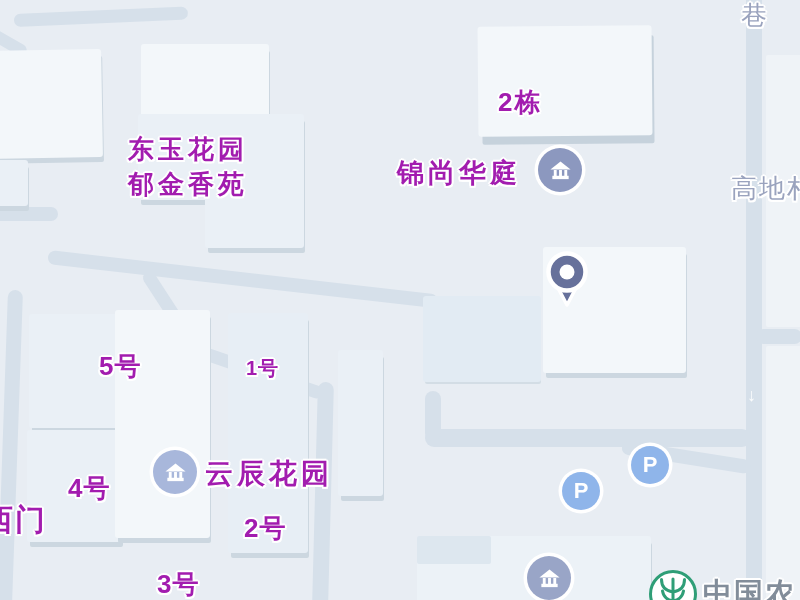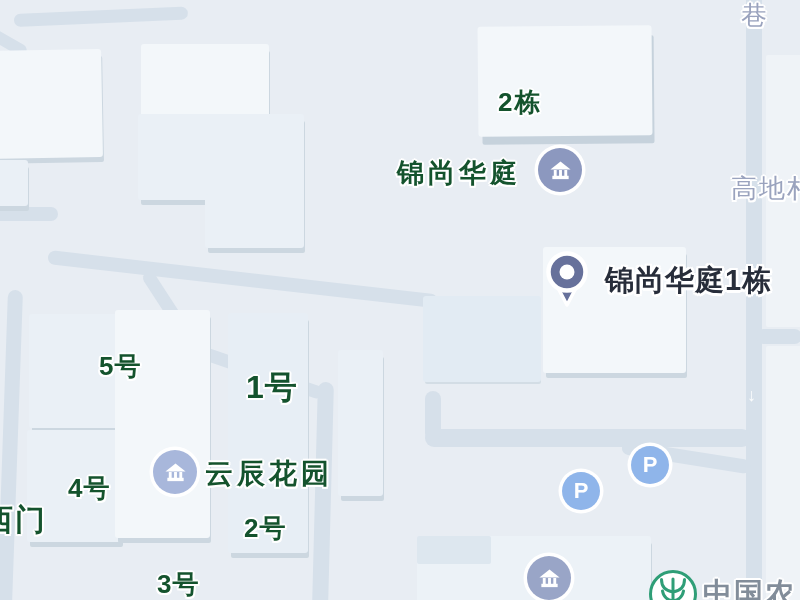--- a/index.html
+++ b/index.html
@@ -16,21 +16,21 @@
   .bldg.bright{background:#f3f7fa;}
   .bldg.dim{background:#e2ebf3; box-shadow:1px 3px 0 -1px #d3dde5;}
   .bldg.faint{background:#eff3f7; box-shadow:none; border-radius:2px;}
   .bldg .notch{position:absolute; left:0; top:0; width:74px; height:28px;
                background:#dde7ef; border-radius:2px;}
   
   .lbl{position:absolute; white-space:nowrap; font-weight:600;
        text-shadow: 2px 0 0 #fff,-2px 0 0 #fff,0 2px 0 #fff,0 -2px 0 #fff,
                     1.5px 1.5px 0 #fff,-1.5px 1.5px 0 #fff,
                     1.5px -1.5px 0 #fff,-1.5px -1.5px 0 #fff;}
-  .poi{color:#14532d;}
+  .poi{color:#a21caf;}
   .roadlbl{color:#9aa3be; font-weight:500;}
   .banklbl{color:#828d9a;}
   .selected{color:#272d3a; font-weight:700;
        text-shadow: 2.5px 0 0 #fff,-2.5px 0 0 #fff,0 2.5px 0 #fff,0 -2.5px 0 #fff,
                     2px 2px 0 #fff,-2px 2px 0 #fff,2px -2px 0 #fff,-2px -2px 0 #fff;}
   .two-line{text-align:center; line-height:35px;}
   
   .icon-circle{position:absolute; border-radius:50%;
        box-shadow:0 0 0 3.5px #fff;
        display:flex; align-items:center; justify-content:center;}
@@ -79,44 +79,45 @@
   <div class="bldg" style="left:338px; top:350px; width:45px; height:146px;"></div>
   <div class="bldg" style="left:417px; top:536px; width:234px; height:70px; background:#ecf2f7;">
     <div class="notch"></div>
   </div>
 
   <div class="lbl roadlbl" style="left:741px; top:-2px; font-size:26px;">巷</div>
   <div class="lbl roadlbl" style="left:731px; top:171px; font-size:26px; letter-spacing:2px;">高地村</div>
   <div class="oneway" style="left:747px; top:385px;">↓</div>
 
   <div class="lbl poi two-line" style="left:118px; top:132px; width:140px; font-size:26px; letter-spacing:4px;">
+    <div>东玉花园</div>
+    <div>郁金香苑</div>
   </div>
   <div class="lbl poi" style="left:498px; top:85px; font-size:26px; letter-spacing:2px;">2栋</div>
   <div class="lbl poi" style="left:397px; top:155px; font-size:27px; letter-spacing:4px;">锦尚华庭</div>
   <div class="icon-circle estate-ic" style="left:538px; top:148px;">
     <svg viewBox="0 0 24 24" width="23" height="23">
       <polygon points="12,2.5 1.5,11 22.5,11" fill="#fff"></polygon>
       <rect x="5" y="11.5" width="3" height="6.5" fill="#fff"></rect>
       <rect x="10.5" y="11.5" width="3" height="6.5" fill="#fff"></rect>
       <rect x="16" y="11.5" width="3" height="6.5" fill="#fff"></rect>
       <rect x="3.5" y="17.5" width="17" height="3.5" fill="#fff"></rect>
     </svg>
   </div>
 
   <div class="pin" style="left:544px; top:250px; width:46px; height:58px;">
     <svg viewBox="0 0 46 58" width="46" height="58">
       <path d="M23 55 L13.5 37 L32.5 37 Z" fill="#67719b" stroke="#fff" stroke-width="3.5" stroke-linejoin="round"></path>
       <circle cx="23" cy="22" r="18.5" fill="#67719b" stroke="#fff" stroke-width="4.5"></circle>
       <circle cx="23" cy="22" r="7.5" fill="#fff"></circle>
     </svg>
   </div>
-  <div class="lbl selected" style="left:605px; top:261px; font-size:29px; letter-spacing:1px;">锦尚华庭1栋</div>
 
   <div class="lbl poi" style="left:71px; top:349px; font-size:26px; letter-spacing:1px;padding-left:28px;">5号</div>
-  <div class="lbl poi" style="left:246px; top:355px; font-size:32px; letter-spacing:1px;margin-top:11px;">1号</div>
+  <div class="lbl poi" style="left:246px; top:355px; font-size:20px; letter-spacing:1px;">1号</div>
   <div class="lbl poi" style="left:68px; top:471px; font-size:26px; letter-spacing:1px;">4号</div>
   <div class="lbl poi" style="left:244px; top:511px; font-size:26px; letter-spacing:1px;">2号</div>
   <div class="lbl poi" style="left:157px; top:567px; font-size:26px; letter-spacing:1px;">3号</div>
 
   <div class="icon-circle estate-ic light" style="left:153px; top:450px;">
     <svg viewBox="0 0 24 24" width="23" height="23">
       <polygon points="12,2.5 1.5,11 22.5,11" fill="#fff"></polygon>
       <rect x="5" y="11.5" width="3" height="6.5" fill="#fff"></rect>
       <rect x="10.5" y="11.5" width="3" height="6.5" fill="#fff"></rect>
       <rect x="16" y="11.5" width="3" height="6.5" fill="#fff"></rect>

